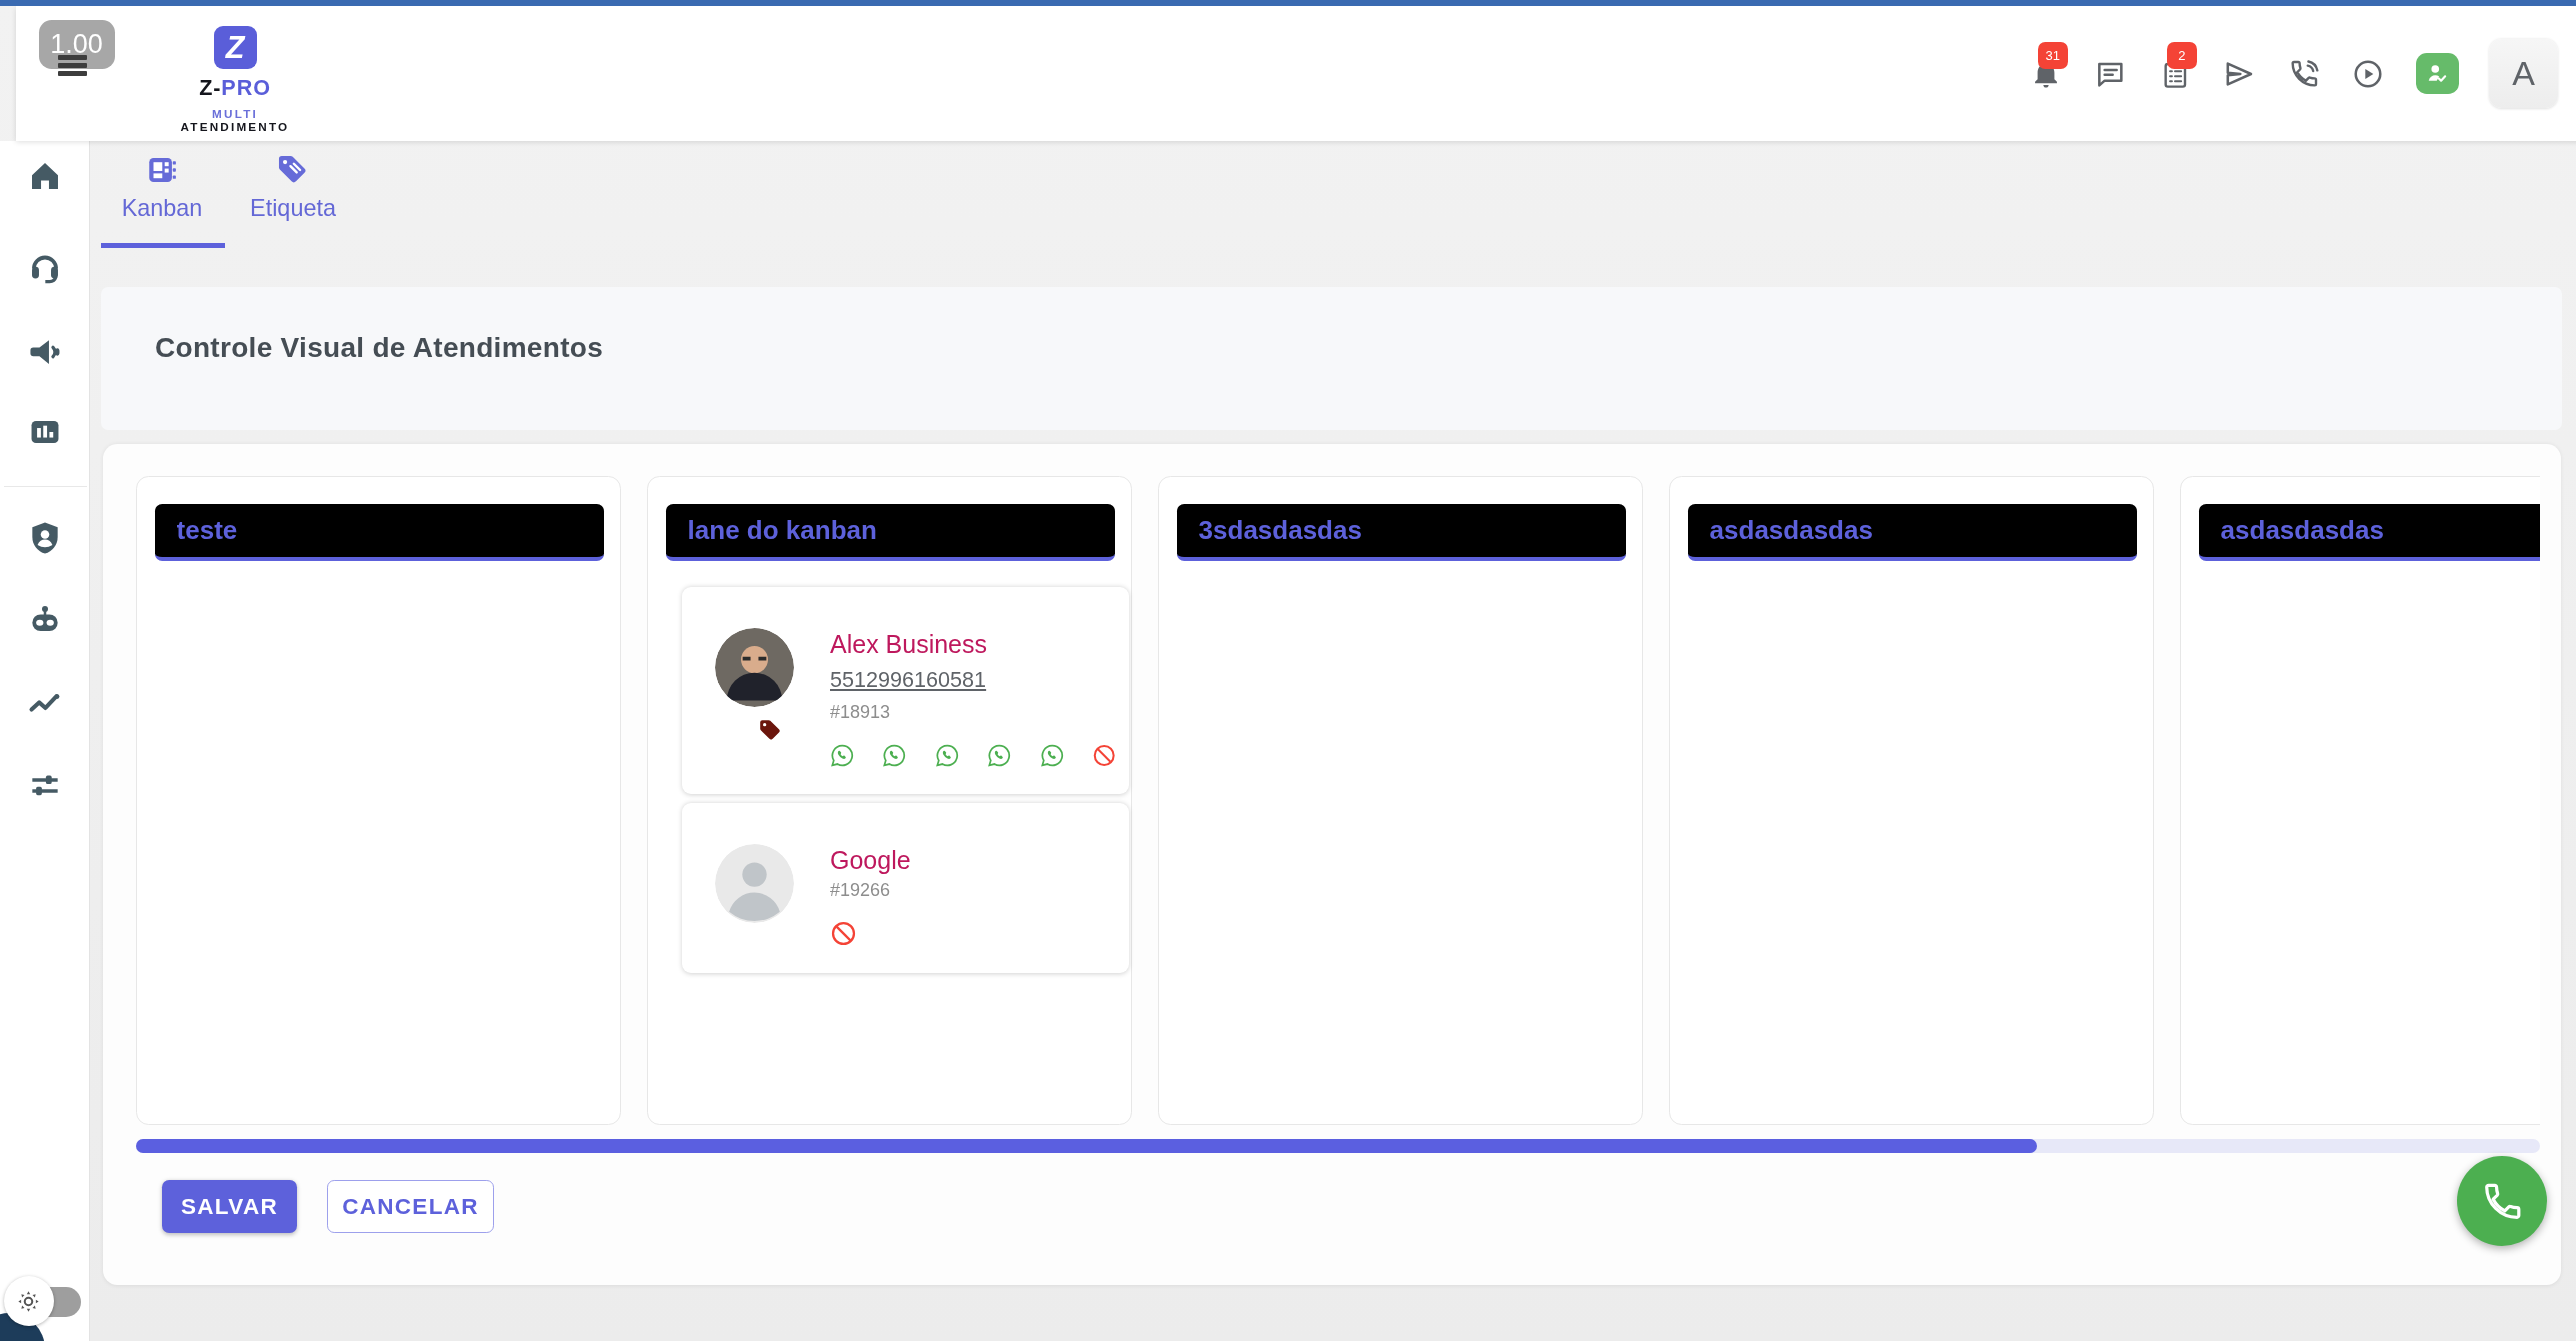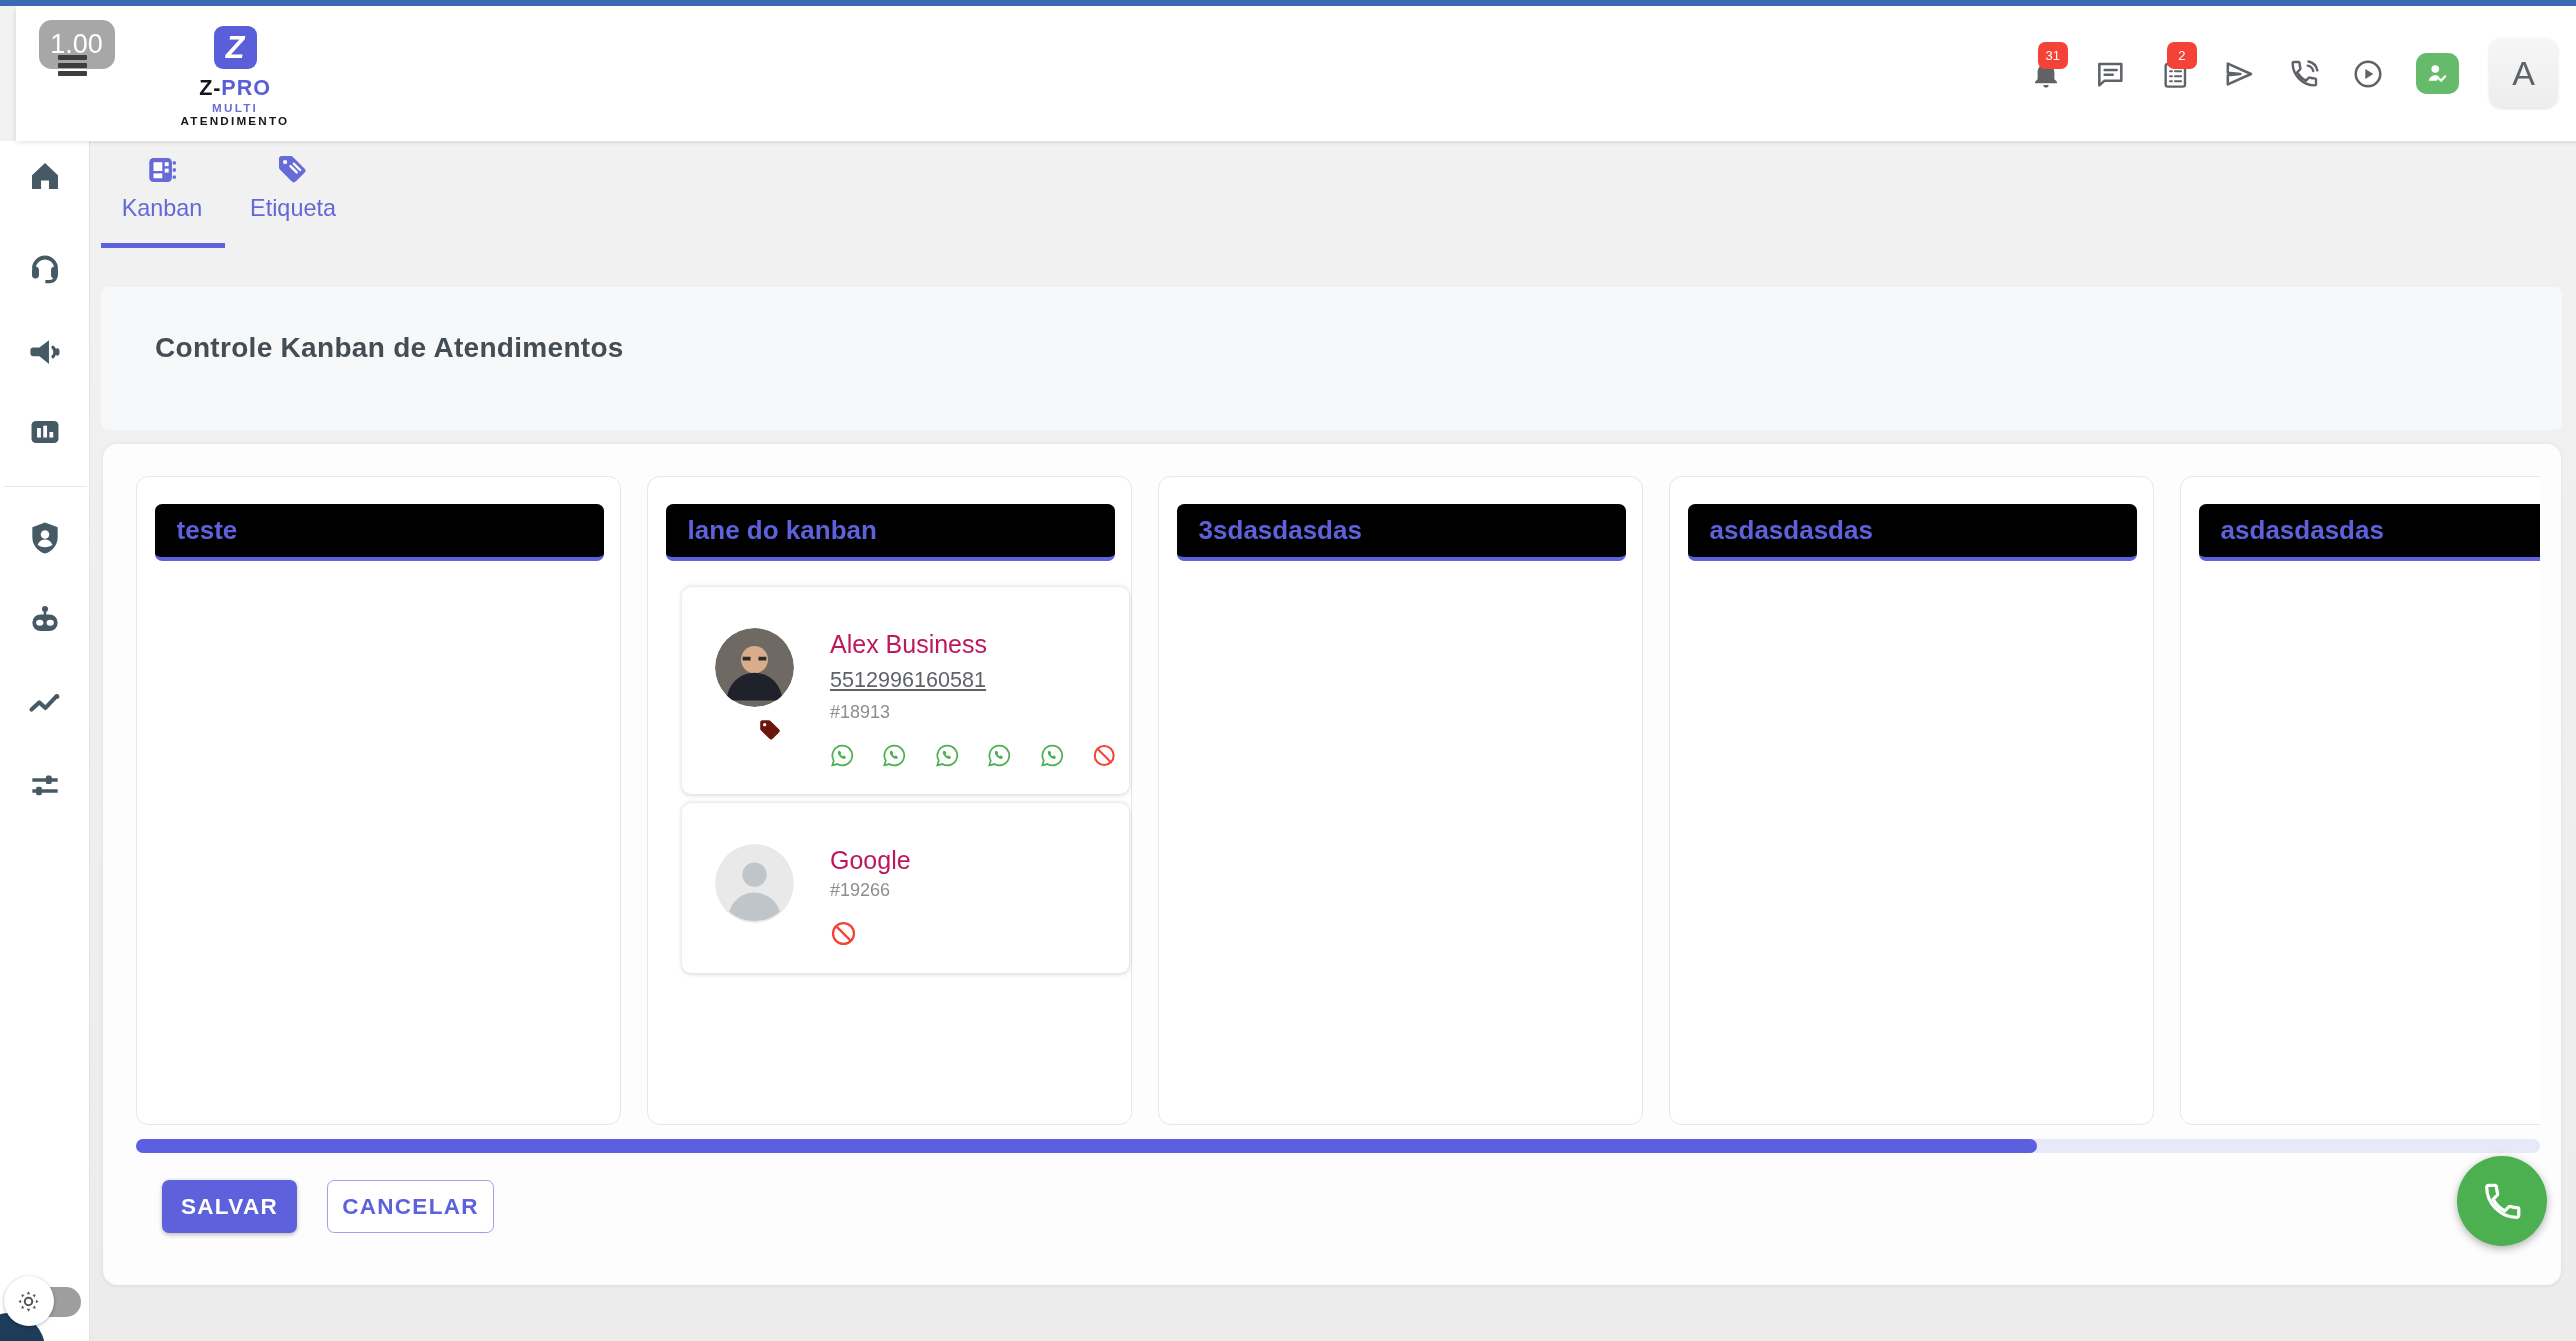--- a/index.html
+++ b/index.html
@@ -15,21 +15,21 @@
   .zoom-badge { position:absolute; left:22.5px; top:13.5px; width:76px; height:49px; background:#a7a7a7;
                 border-radius:12.6px; color:#fff; font-size:27px; display:flex; align-items:center; justify-content:center; z-index:2;}
   .hamburger { position:absolute; left:42px; top:49px; width:29px; z-index:3; cursor:pointer; }
   .hamburger span { display:block; height:4.5px; background:#3d3d3d; border-radius:0.9px; margin-bottom:3.6px; }
 
   .brand { position:absolute; left:163px; top:20px; width:112px; text-align:center; }
   .brand-ico { width:43px; height:43px; margin:0 auto; background:#5a5ed9; border-radius:9px;
                display:flex; align-items:center; justify-content:center; color:#fff; font-size:30.5px; font-weight:bold; font-style:italic;}
   .brand-title { margin-top:5.4px; font-size:21.6px; font-weight:bold; letter-spacing:0.9px; color:#15161d; }
   .brand-title .accent { color:#5a5ed9; }
-  .brand-tagline { margin-top:0; font-size:11.7px; letter-spacing:2.2px; font-weight:bold; color:#15161d; }
+  .brand-tagline { margin-top:6px; font-size:11.7px; letter-spacing:2.2px; font-weight:bold; color:#15161d; }
   .brand-tagline .accent { color:#6a6fd9; }
 
   .header-actions { position:absolute; right:34px; top:0; height:135px; display:flex; align-items:center; gap:30.5px; }
   .hicon { position:relative; width:34px; height:34px; display:flex; align-items:center; justify-content:center; cursor:pointer; }
   .hicon svg { width:32px; height:32px; }
   .hbadge { position:absolute; top:-14.4px; left:9px; min-width:30.5px; height:27px; padding:0 7.2px; background:#f44336;
             border-radius:7.2px; color:#fff; font-size:13px; display:flex; align-items:center; justify-content:center; z-index:2;}
   .green-btn { width:43px; height:41px; background:#66bb6a; border-radius:10.8px; display:flex; align-items:center; justify-content:center; cursor:pointer; }
   .green-btn svg { width:27px; height:27px; }
   .avatar-sq { width:69px; height:69px; border-radius:12.6px; background:linear-gradient(#f6f6f6,#ededed);
@@ -246,21 +246,21 @@
     <svg viewBox="0 0 24 24">
         <path d="M11.8 2.6l8.3 8.3a2.2 2.2 0 0 1 0 3.1l-6 6a2.2 2.2 0 0 1-3.1 0L2.7 11.7a2 2 0 0 1-.6-1.4V4.1a2 2 0 0 1 2-2h6.2c.6 0 1.1.2 1.5.5z" fill="#666bd8"></path>
         <circle cx="6.4" cy="6.4" r="1.5" fill="#fff"></circle>
         <path d="M10.2 9.3l4.4 4.4M12.6 7.6l4.4 4.4" stroke="#fff" stroke-width="1.7" stroke-linecap="round"></path>
       </svg>
     <div class="tab-label">Etiqueta</div>
   </div>
   <div class="tab-underline"></div>
 
   <section class="title-panel">
-    <h1 class="page-title">Controle Kanban de Atendimentos</h1>
+    <h1 class="page-title">Controle Visual de Atendimentos</h1>
   </section>
 
   <section class="board-card">
     <div class="lanes-viewport">
   <div class="lane" style="left: 0px;">
     <input class="lane-input" type="text" value="teste" style="">
     <div class="lane-cards"></div>
   </div>
 
   <div class="lane" style="left: 511px;">

